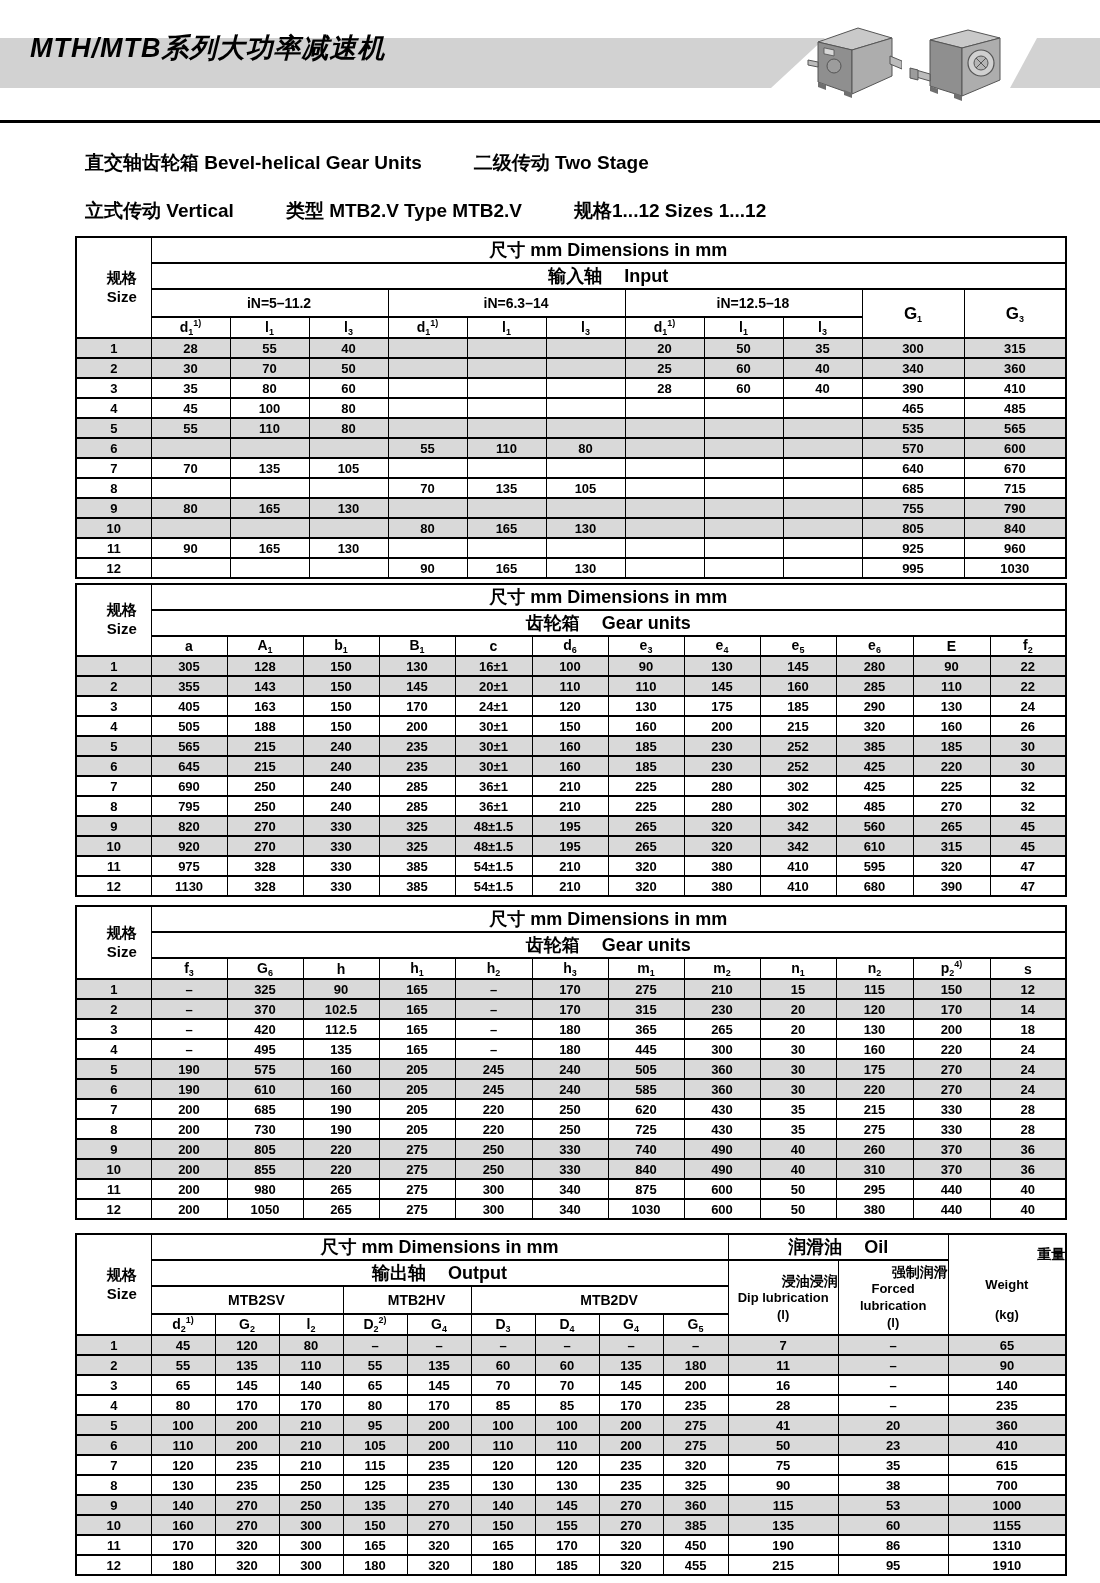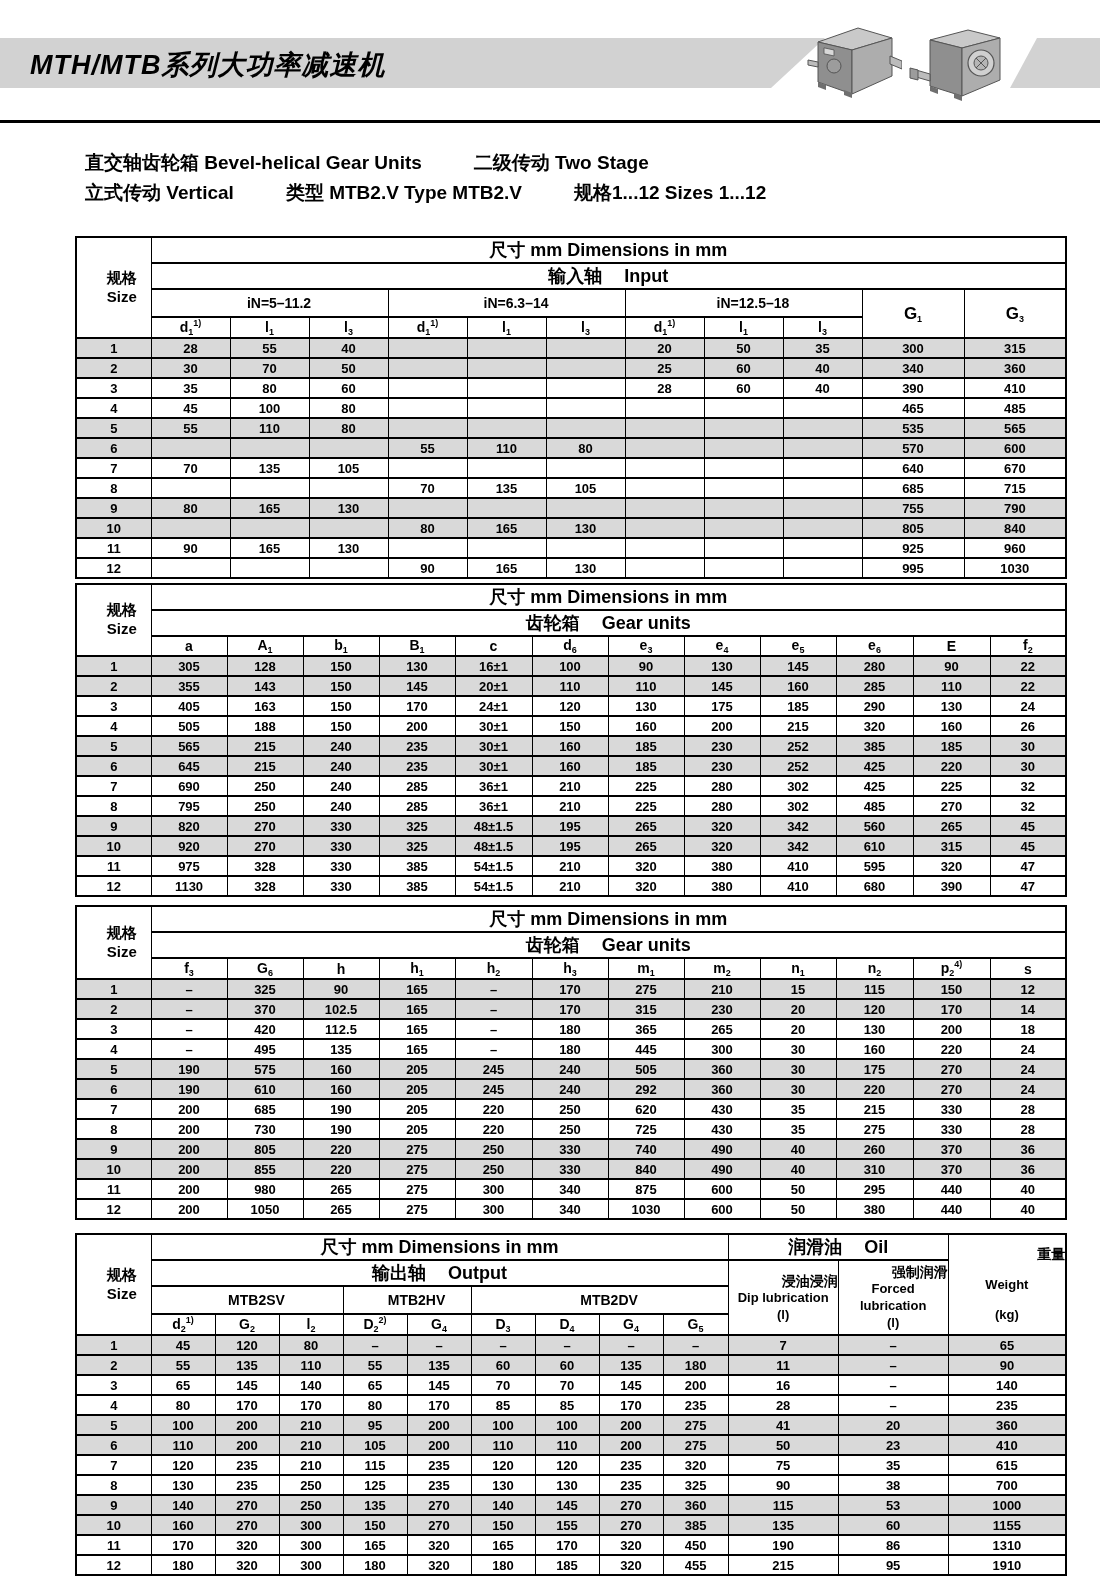--- a/index.html
+++ b/index.html
@@ -6,27 +6,27 @@
   body{
     width:1100px;height:1583px;position:relative;overflow:hidden;
     background:#ffffff;color:#000;
     font-family:"Liberation Sans",sans-serif;
   }
   
   .banner-band{position:absolute;top:38px;left:0;width:825px;height:50px;background:#d2d2d2;
     clip-path:polygon(0 0,100% 0,calc(100% - 54px) 100%,0 100%);}
   .banner-band-right{position:absolute;top:38px;left:1010px;width:90px;height:50px;background:#d2d2d2;
     clip-path:polygon(30% 0,100% 0,100% 100%,0 100%);}
-  .banner-title{position:absolute;top:47px;left:30px;font-size:27px;font-weight:bold;font-style:italic;letter-spacing:1px;white-space:nowrap;}
+  .banner-title{position:absolute;top:30px;left:30px;font-size:27px;font-weight:bold;font-style:italic;letter-spacing:1px;white-space:nowrap;}
   .top-rule{position:absolute;top:120px;left:0;width:1100px;height:3px;background:#000;}
   .gearboxes{position:absolute;top:18px;left:806px;width:200px;height:92px;display:flex;gap:6px;}
   
   .subtitle{position:absolute;left:85px;white-space:nowrap;font-size:19px;font-weight:bold;}
   .subtitle-1{top:150px;}
-  .subtitle-2{top:180px;}
+  .subtitle-2{top:198px;}
   .subtitle span{margin-right:52px;}
   .subtitle span:last-child{margin-right:0;}
   
   .tbl-wrap{position:absolute;left:75px;width:990px;}
   .tw1{top:236px;} .tw2{top:583px;} .tw3{top:905px;} .tw4{top:1233px;}
   table{border-collapse:collapse;table-layout:fixed;width:990px;background:#fff;}
   th,td{border-left:1px solid #000;border-right:1px solid #000;border-top:2px solid #000;border-bottom:2px solid #000;
     padding:0;text-align:center;vertical-align:middle;overflow:hidden;}
   table{border:2px solid #000;}
   tbody td{height:18px;font-size:13px;font-weight:bold;line-height:1;}
@@ -652,21 +652,21 @@
           <td>24</td>
         </tr>
         <tr class="shaded">
           <td class="size-col">6</td>
           <td>190</td>
           <td>610</td>
           <td>160</td>
           <td>205</td>
           <td>245</td>
           <td>240</td>
-          <td>292</td>
+          <td>585</td>
           <td>360</td>
           <td>30</td>
           <td>220</td>
           <td>270</td>
           <td>24</td>
         </tr>
         <tr>
           <td class="size-col">7</td>
           <td>200</td>
           <td>685</td>

